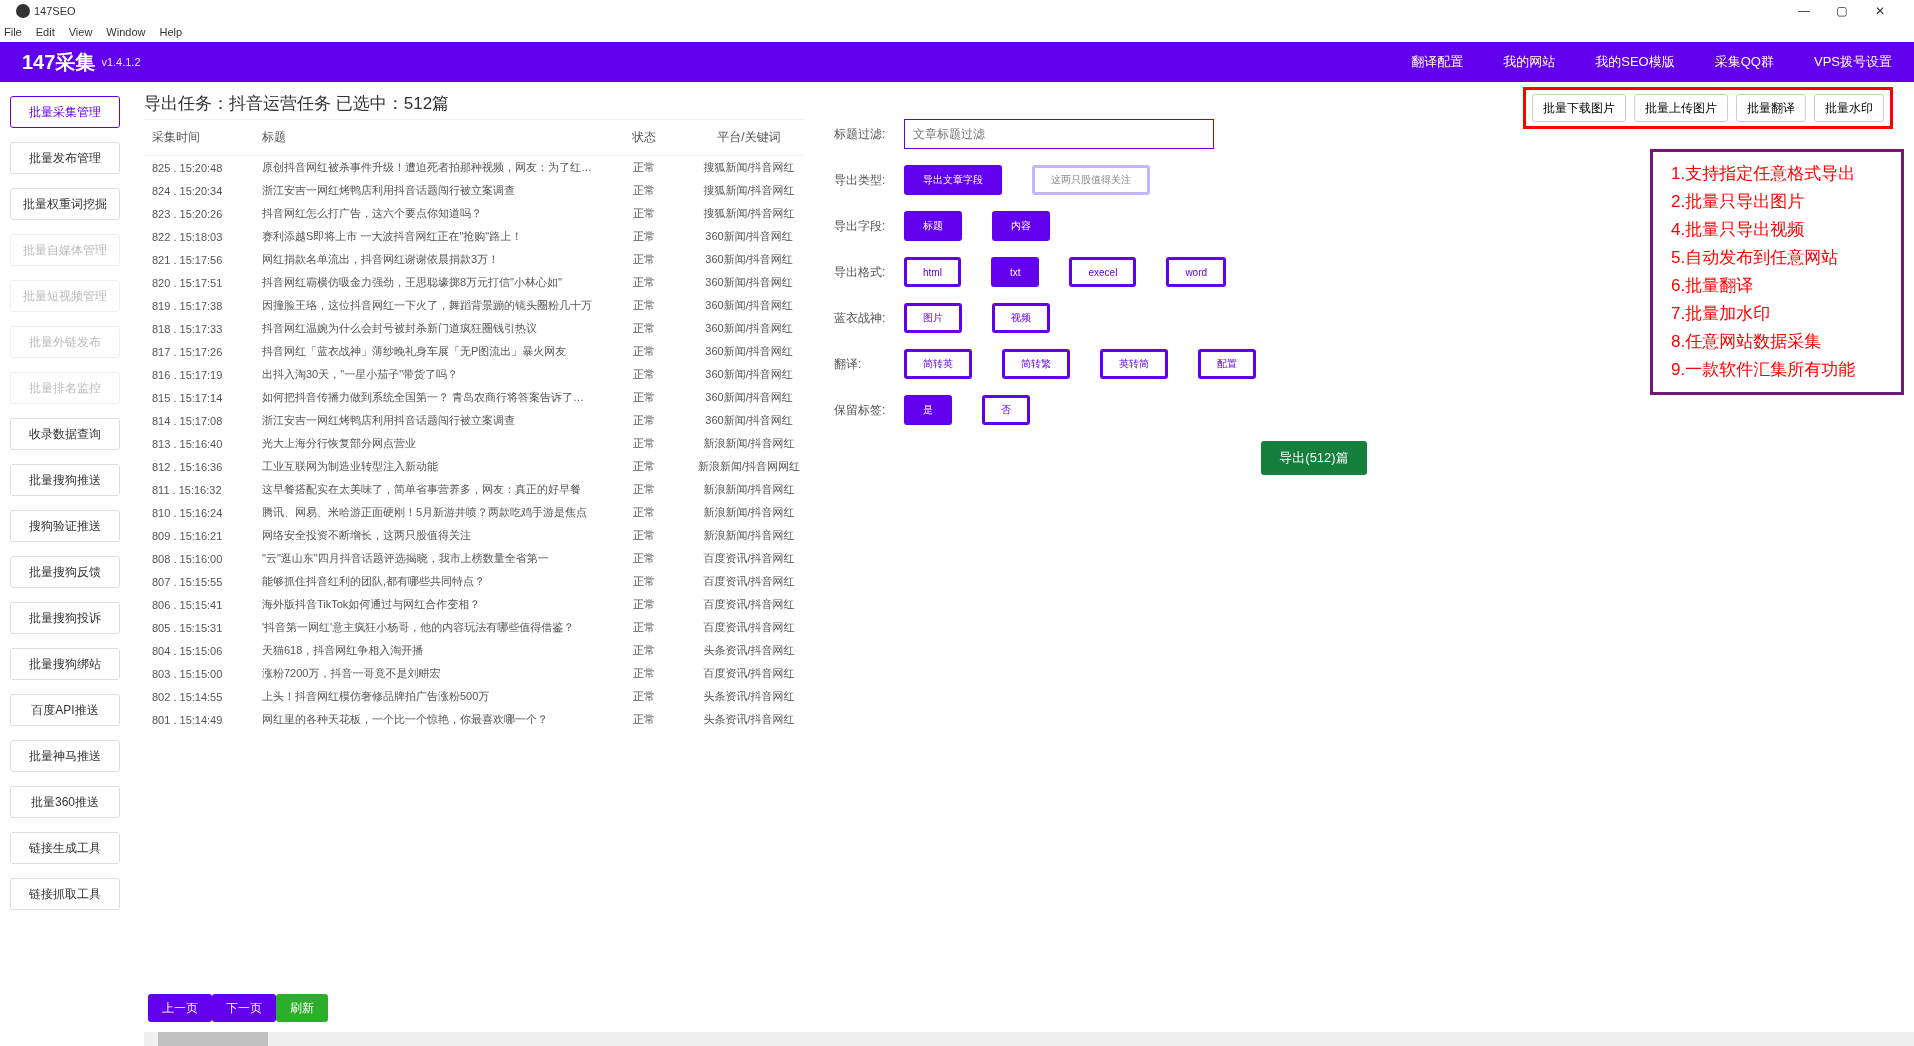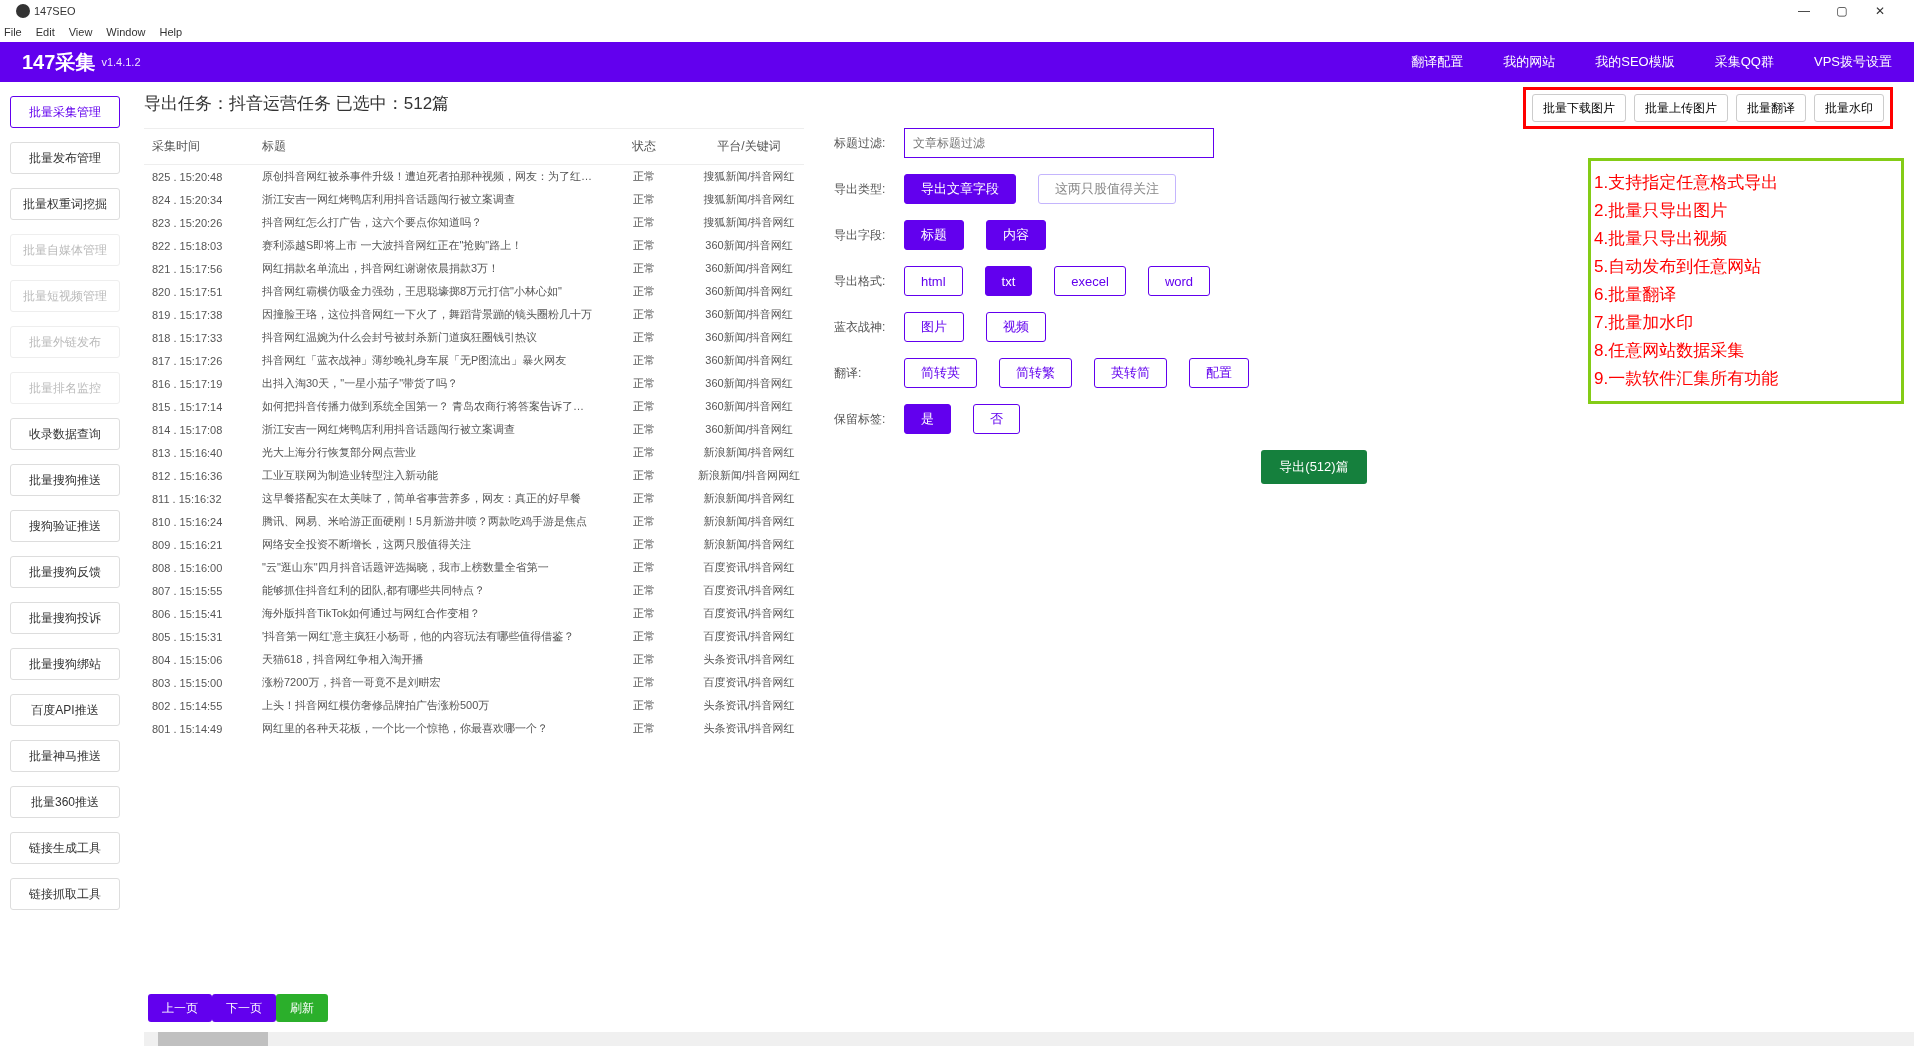--- a/index.html
+++ b/index.html
@@ -15,45 +15,45 @@
 .app-title { font-size: 20px; font-weight: bold; }
 .app-version { font-size: 11px; margin-left: 6px; opacity: 0.9; }
 .header-nav { margin-left: auto; display: flex; gap: 40px; font-size: 13px; }
 .header-nav span { cursor: pointer; }
 .main-area { display: flex; height: calc(100vh - 82px); }
 .sidebar { width: 130px; padding: 14px 10px; display: flex; flex-direction: column; gap: 14px; }
 .side-btn { height: 32px; border: 1px solid #ddd; background: #fff; border-radius: 3px; font-size: 12px; cursor: pointer; display: flex; align-items: center; justify-content: center; }
 .side-btn.active { border-color: #6200EE; color: #6200EE; }
 .side-btn.disabled { color: #bbb; border-color: #eee; }
 .content { flex: 1; padding: 10px 0 0 14px; display: flex; flex-direction: column; overflow: hidden; }
-.task-header { display: flex; align-items: center; margin-bottom: 13px; position: relative; }
+.task-header { display: flex; align-items: center; margin-bottom: 4px; position: relative; }
 .task-title { font-size: 17px; color: #333; }
 .red-box { position: absolute; right: 21px; top: -5px; border: 3px solid #FF0000; padding: 4px 6px; display: flex; gap: 8px; }
 .red-box button { height: 28px; padding: 0 10px; border: 1px solid #ccc; background: #fff; border-radius: 3px; font-size: 12px; cursor: pointer; }
 .table-container { display: flex; overflow: hidden; flex: 1; }
 .data-table { width: 660px; border-top: 1px solid #eee; overflow-y: auto; }
 .thead { display: flex; height: 36px; align-items: center; font-size: 12px; color: #555; border-bottom: 1px solid #eee; }
 .th-time { width: 110px; padding-left: 8px; }
 .th-title { width: 340px; padding-left: 8px; }
 .th-status { width: 100px; text-align: center; }
 .th-platform { flex: 1; text-align: center; }
 .trow { display: flex; height: 23px; align-items: center; font-size: 11px; color: #555; border-bottom: 0px solid #f8f8f8; }
 .td-time { width: 110px; padding-left: 8px; white-space: nowrap; }
 .td-title { width: 340px; padding-left: 8px; white-space: nowrap; overflow: hidden; text-overflow: ellipsis; }
 .td-status { width: 100px; text-align: center; }
 .td-platform { flex: 1; text-align: center; white-space: nowrap; overflow: hidden; }
 .right-panel { flex: 1; padding: 0 20px 0 30px; position: relative; }
 .form-row { display: flex; align-items: center; margin-bottom: 16px; }
 .form-label { width: 70px; font-size: 12px; color: #555; }
 .title-filter-input { flex: 0 0 310px; height: 30px; border: 1px solid #6200EE; padding: 0 8px; font-size: 12px; outline: none; }
-.opt-btn { height: 30px; padding: 0 16px; border: 1px solid #c4b5fd; background: #fff; border-radius: 3px; margin-right: 22px; font-size: 13px; cursor: pointer; color: #888; }
+.opt-btn { height: 30px; padding: 0 16px; border: 3px solid #c4b5fd; background: #fff; border-radius: 3px; margin-right: 30px; font-size: 10px; cursor: pointer; color: #888; }
 .opt-btn.primary { background: #6200EE; color: #fff; border-color: #6200EE; }
 .opt-btn.outlined { border-color: #6200EE; color: #6200EE; }
 .export-btn { background: #15803d; color: #fff; border: none; border-radius: 3px; height: 34px; padding: 0 18px; font-size: 13px; cursor: pointer; }
-.notes-box { position: absolute; right: 10px; top: 30px; border: 3px solid #84cc16; padding: 8px 3px; width: 316px; }
+.notes-box { position: absolute; right: 10px; top: 30px; border: 3px solid #701a75; padding: 8px 18px; width: 254px; }
 .notes-box div { color: #FF0000; font-size: 17px; line-height: 28px; font-weight: 500; }
 .footer-btns { display: flex; padding: 8px 0 10px 4px; }
 .footer-btns button { height: 28px; padding: 0 14px; border: none; border-radius: 3px; font-size: 12px; cursor: pointer; color: #fff; }
 .btn-prev, .btn-next { background: #6200EE; }
 .btn-refresh { background: #2BAF2B; }
 .bottom-scrollbar { height: 14px; background: #f0f0f0; position: relative; }
 .scroll-thumb { position: absolute; left: 14px; width: 110px; height: 100%; background: #c0c0c0; }
 </style>
 </head>
 <body>

